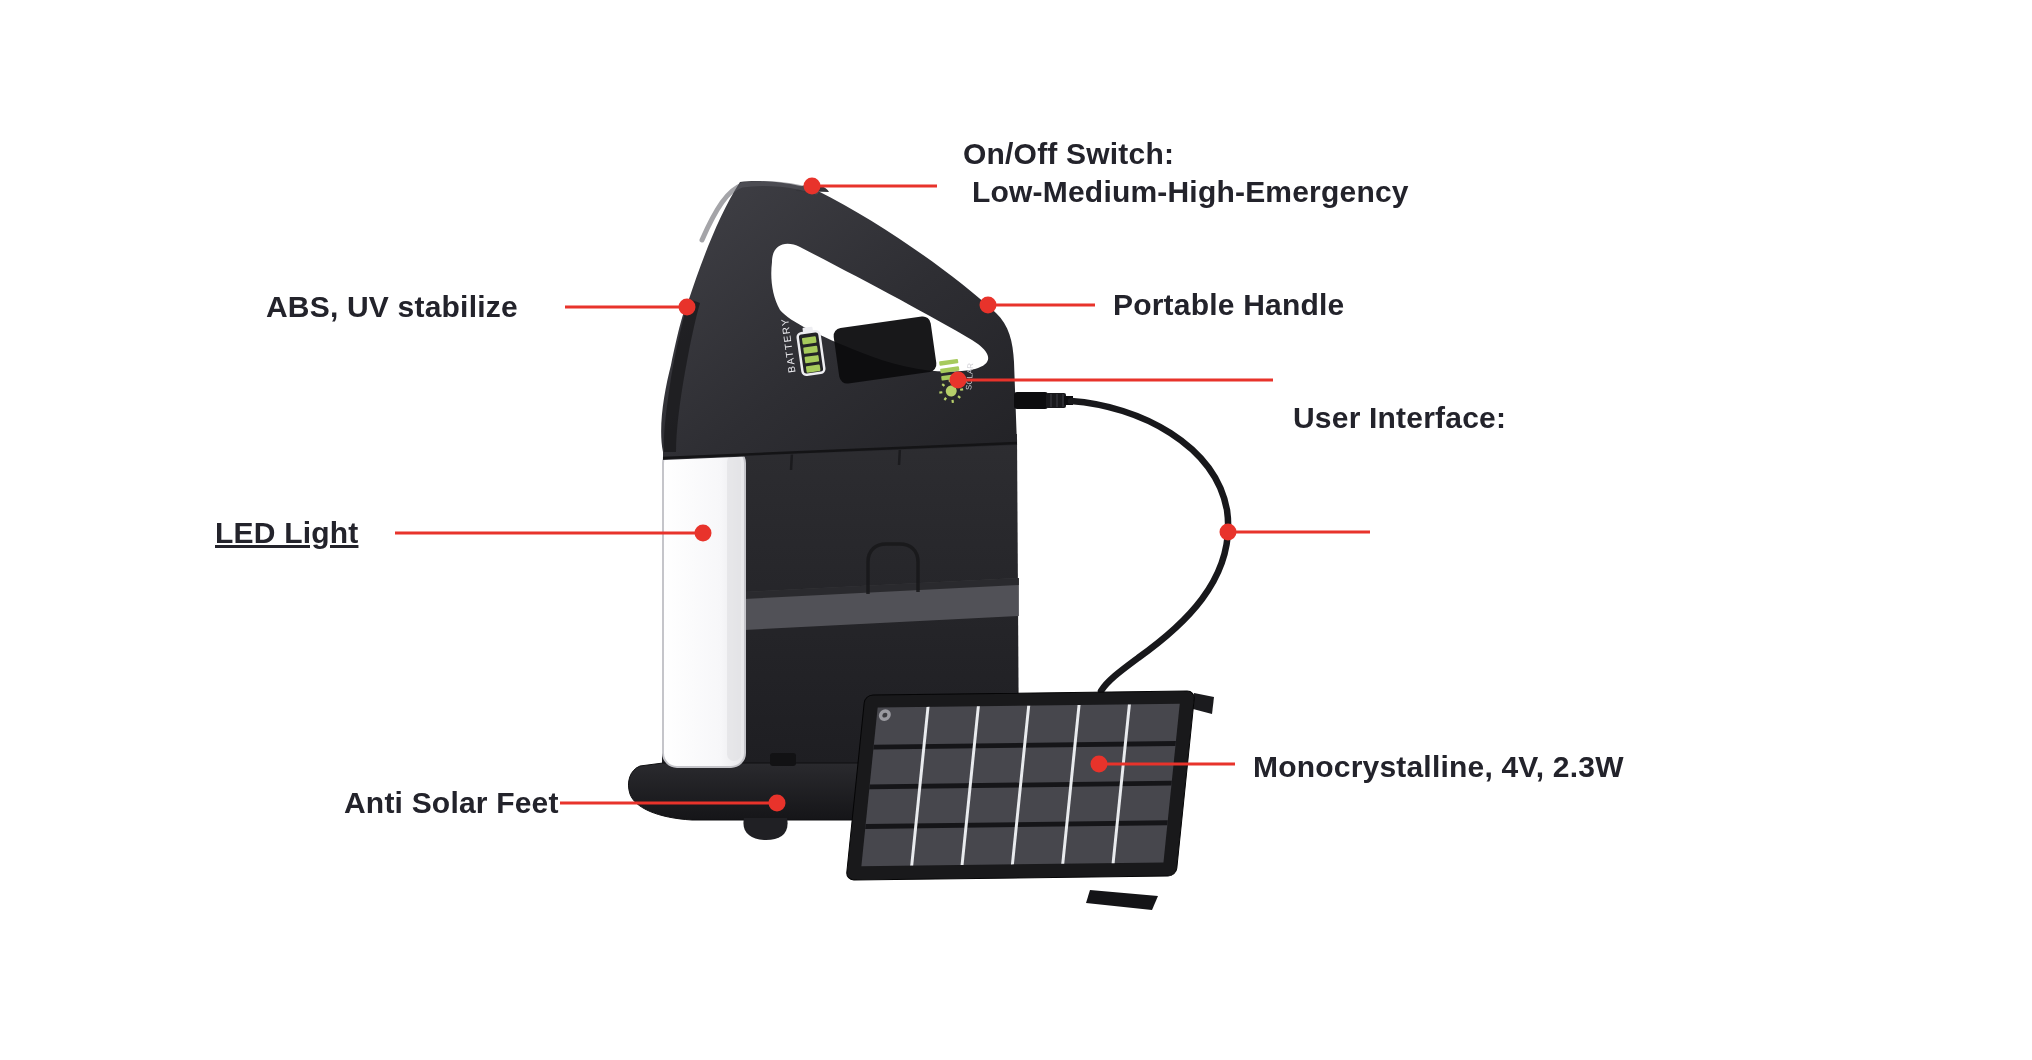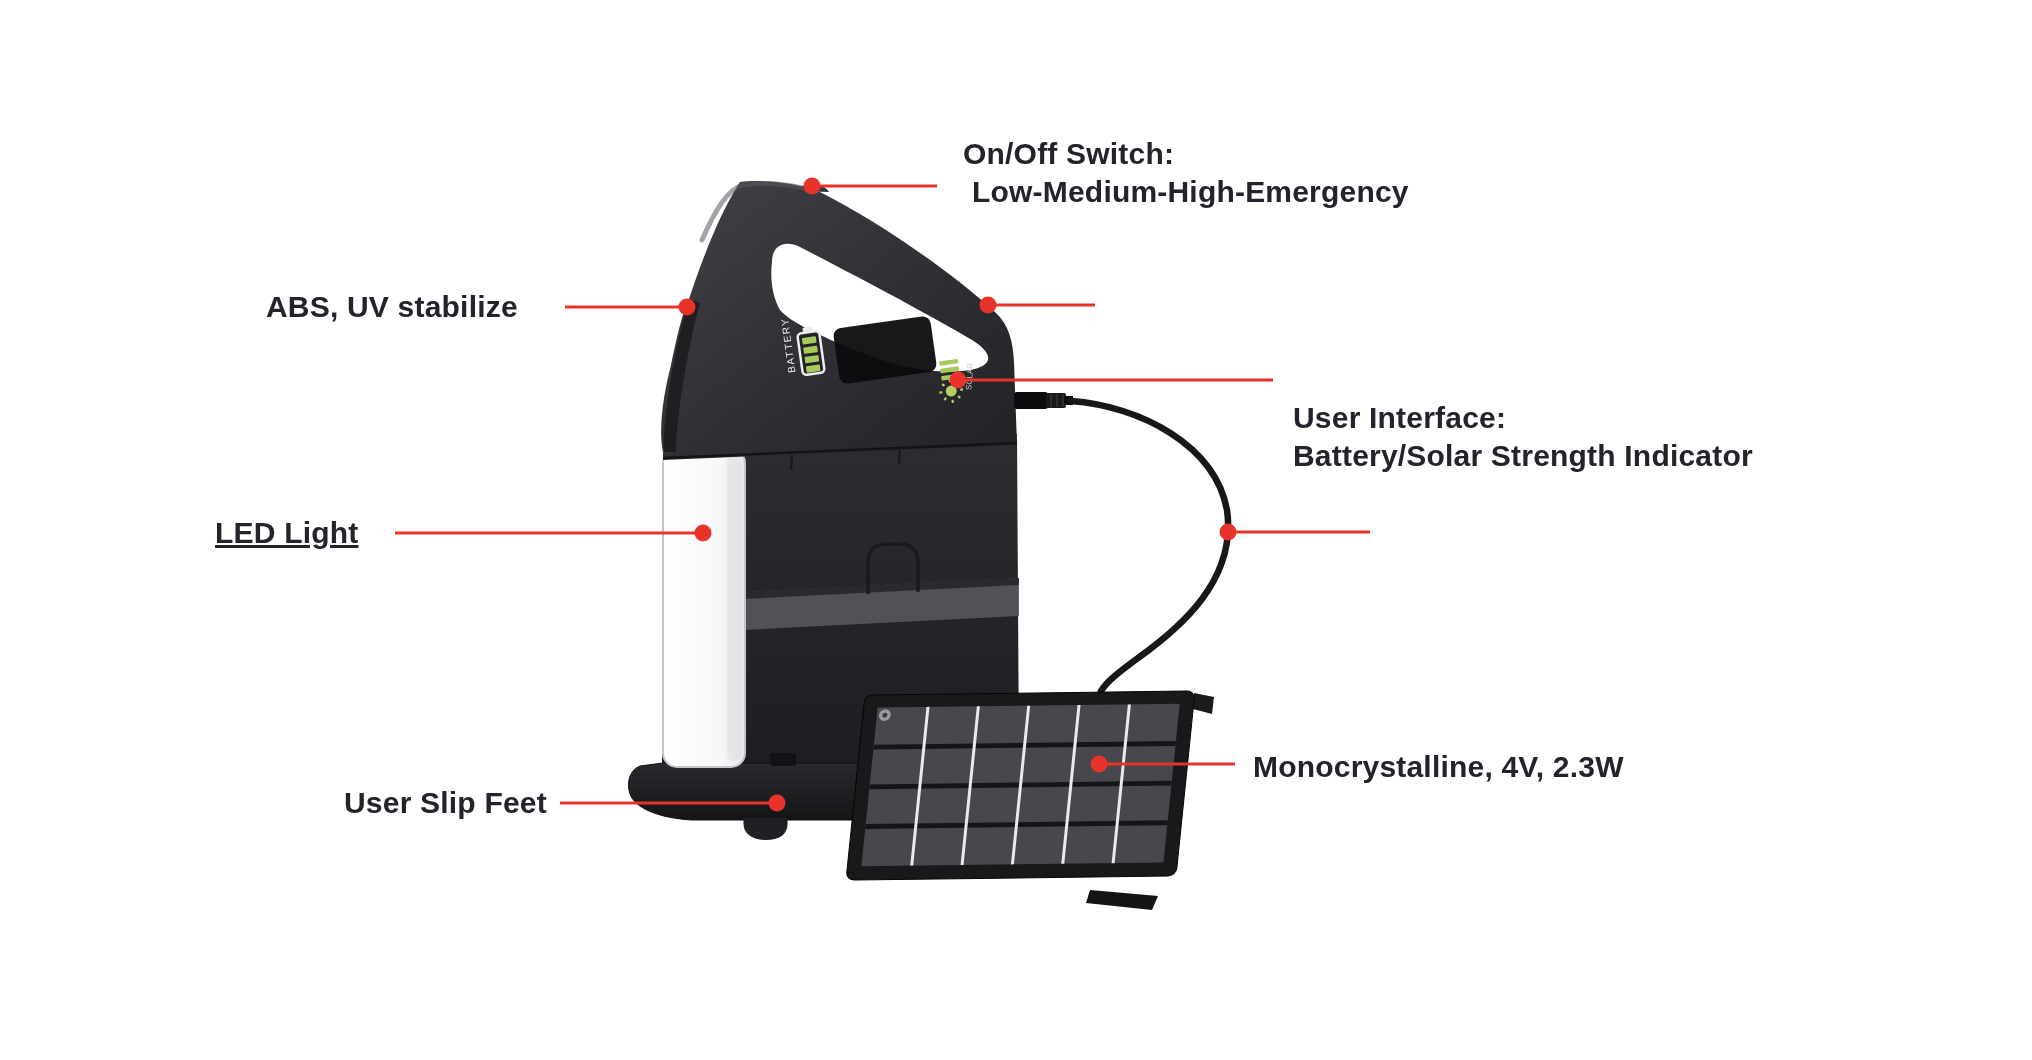--- a/index.html
+++ b/index.html
@@ -152,32 +152,34 @@
 
   <div class="label" style="left:266px;top:288px;">
     <div>ABS, UV stabilize</div>
   </div>
 
   <div class="label" style="left:963px;top:135px;">
     <div>On/Off Switch:</div>
     <div class="l2">Low-Medium-High-Emergency</div>
   </div>
 
+  <div class="label" style="left:1113px;top:286px;">
+    <div>Portable Handle</div>
+  </div>
 
   <div class="label" style="left:1293px;top:363px;margin-top:36px;">
     <div>User Interface:</div>
-    <div>Battery/Solar Strength Indicator</div>
   </div>
 
   <div class="label" style="left:215px;top:514px;text-decoration:underline;">
     <div>LED Light</div>
   </div>
 
 
   <div class="label" style="left:344px;top:784px;">
-    <div>User Slip Feet</div>
+    <div>Anti Solar Feet</div>
   </div>
 
   <div class="label" style="left:1253px;top:748px;">
     <div>Monocrystalline, 4V, 2.3W</div>
   </div>
 
 </div>
 
 </body></html>

